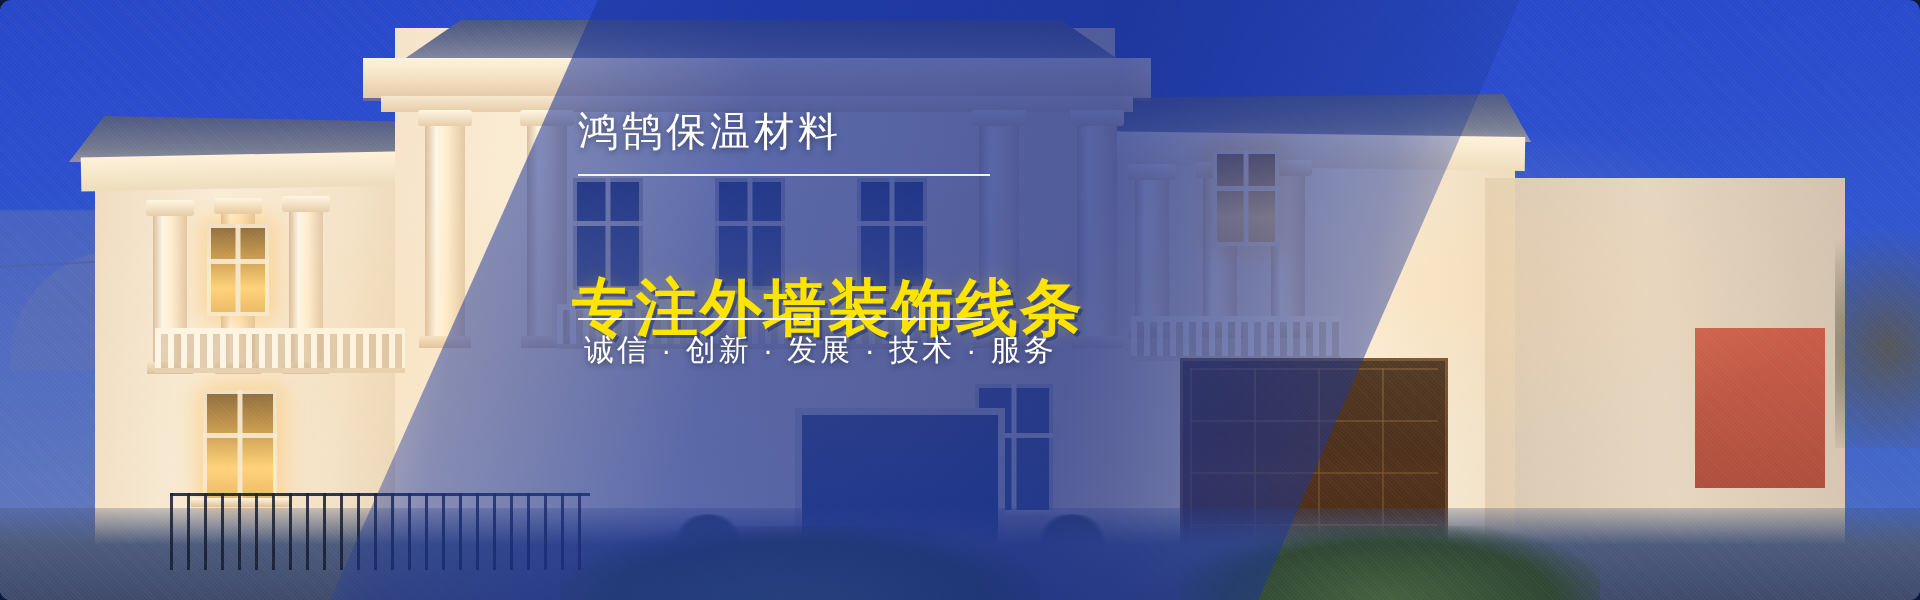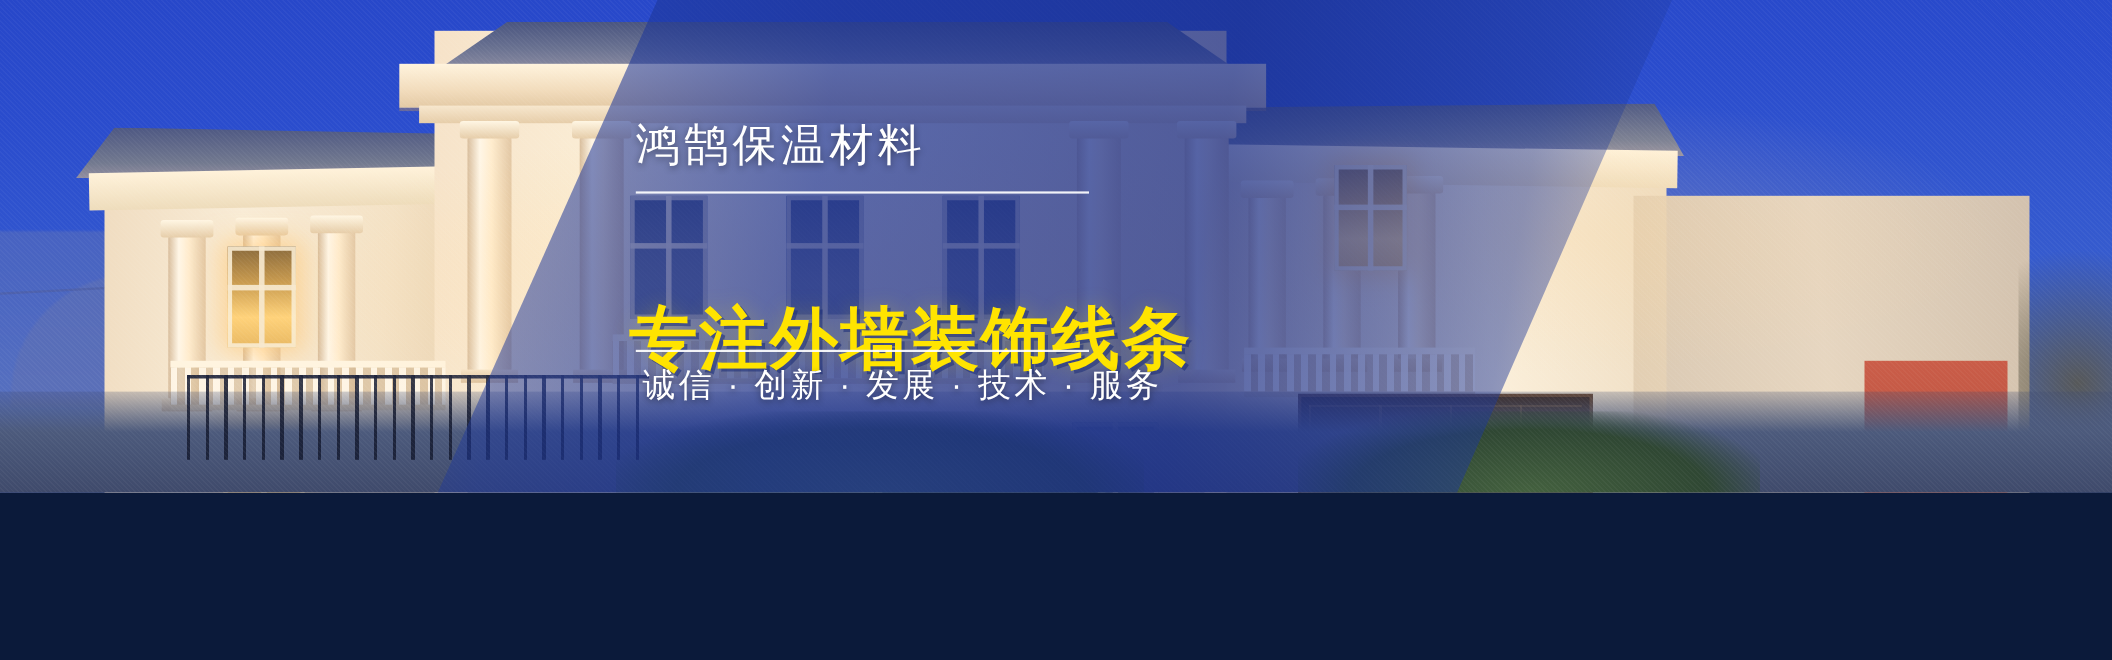--- a/index.html
+++ b/index.html
@@ -4,24 +4,25 @@
 <title>Banner</title>
 <style>
   html, body {
     margin: 0;
     padding: 0;
     background: #0b1a3a;
   }
   .stage {
     position: relative;
     width: 1920px;
-    height: 448px;
+    height: 600px;
     overflow: hidden;
     font-family: "Liberation Sans", "DejaVu Sans", sans-serif;
     background: #000000;
+    border-radius: 11px;
   }
 
   
   .photo {
     position: absolute;
     inset: 0;
     overflow: hidden;
   }
   
   .sky {

